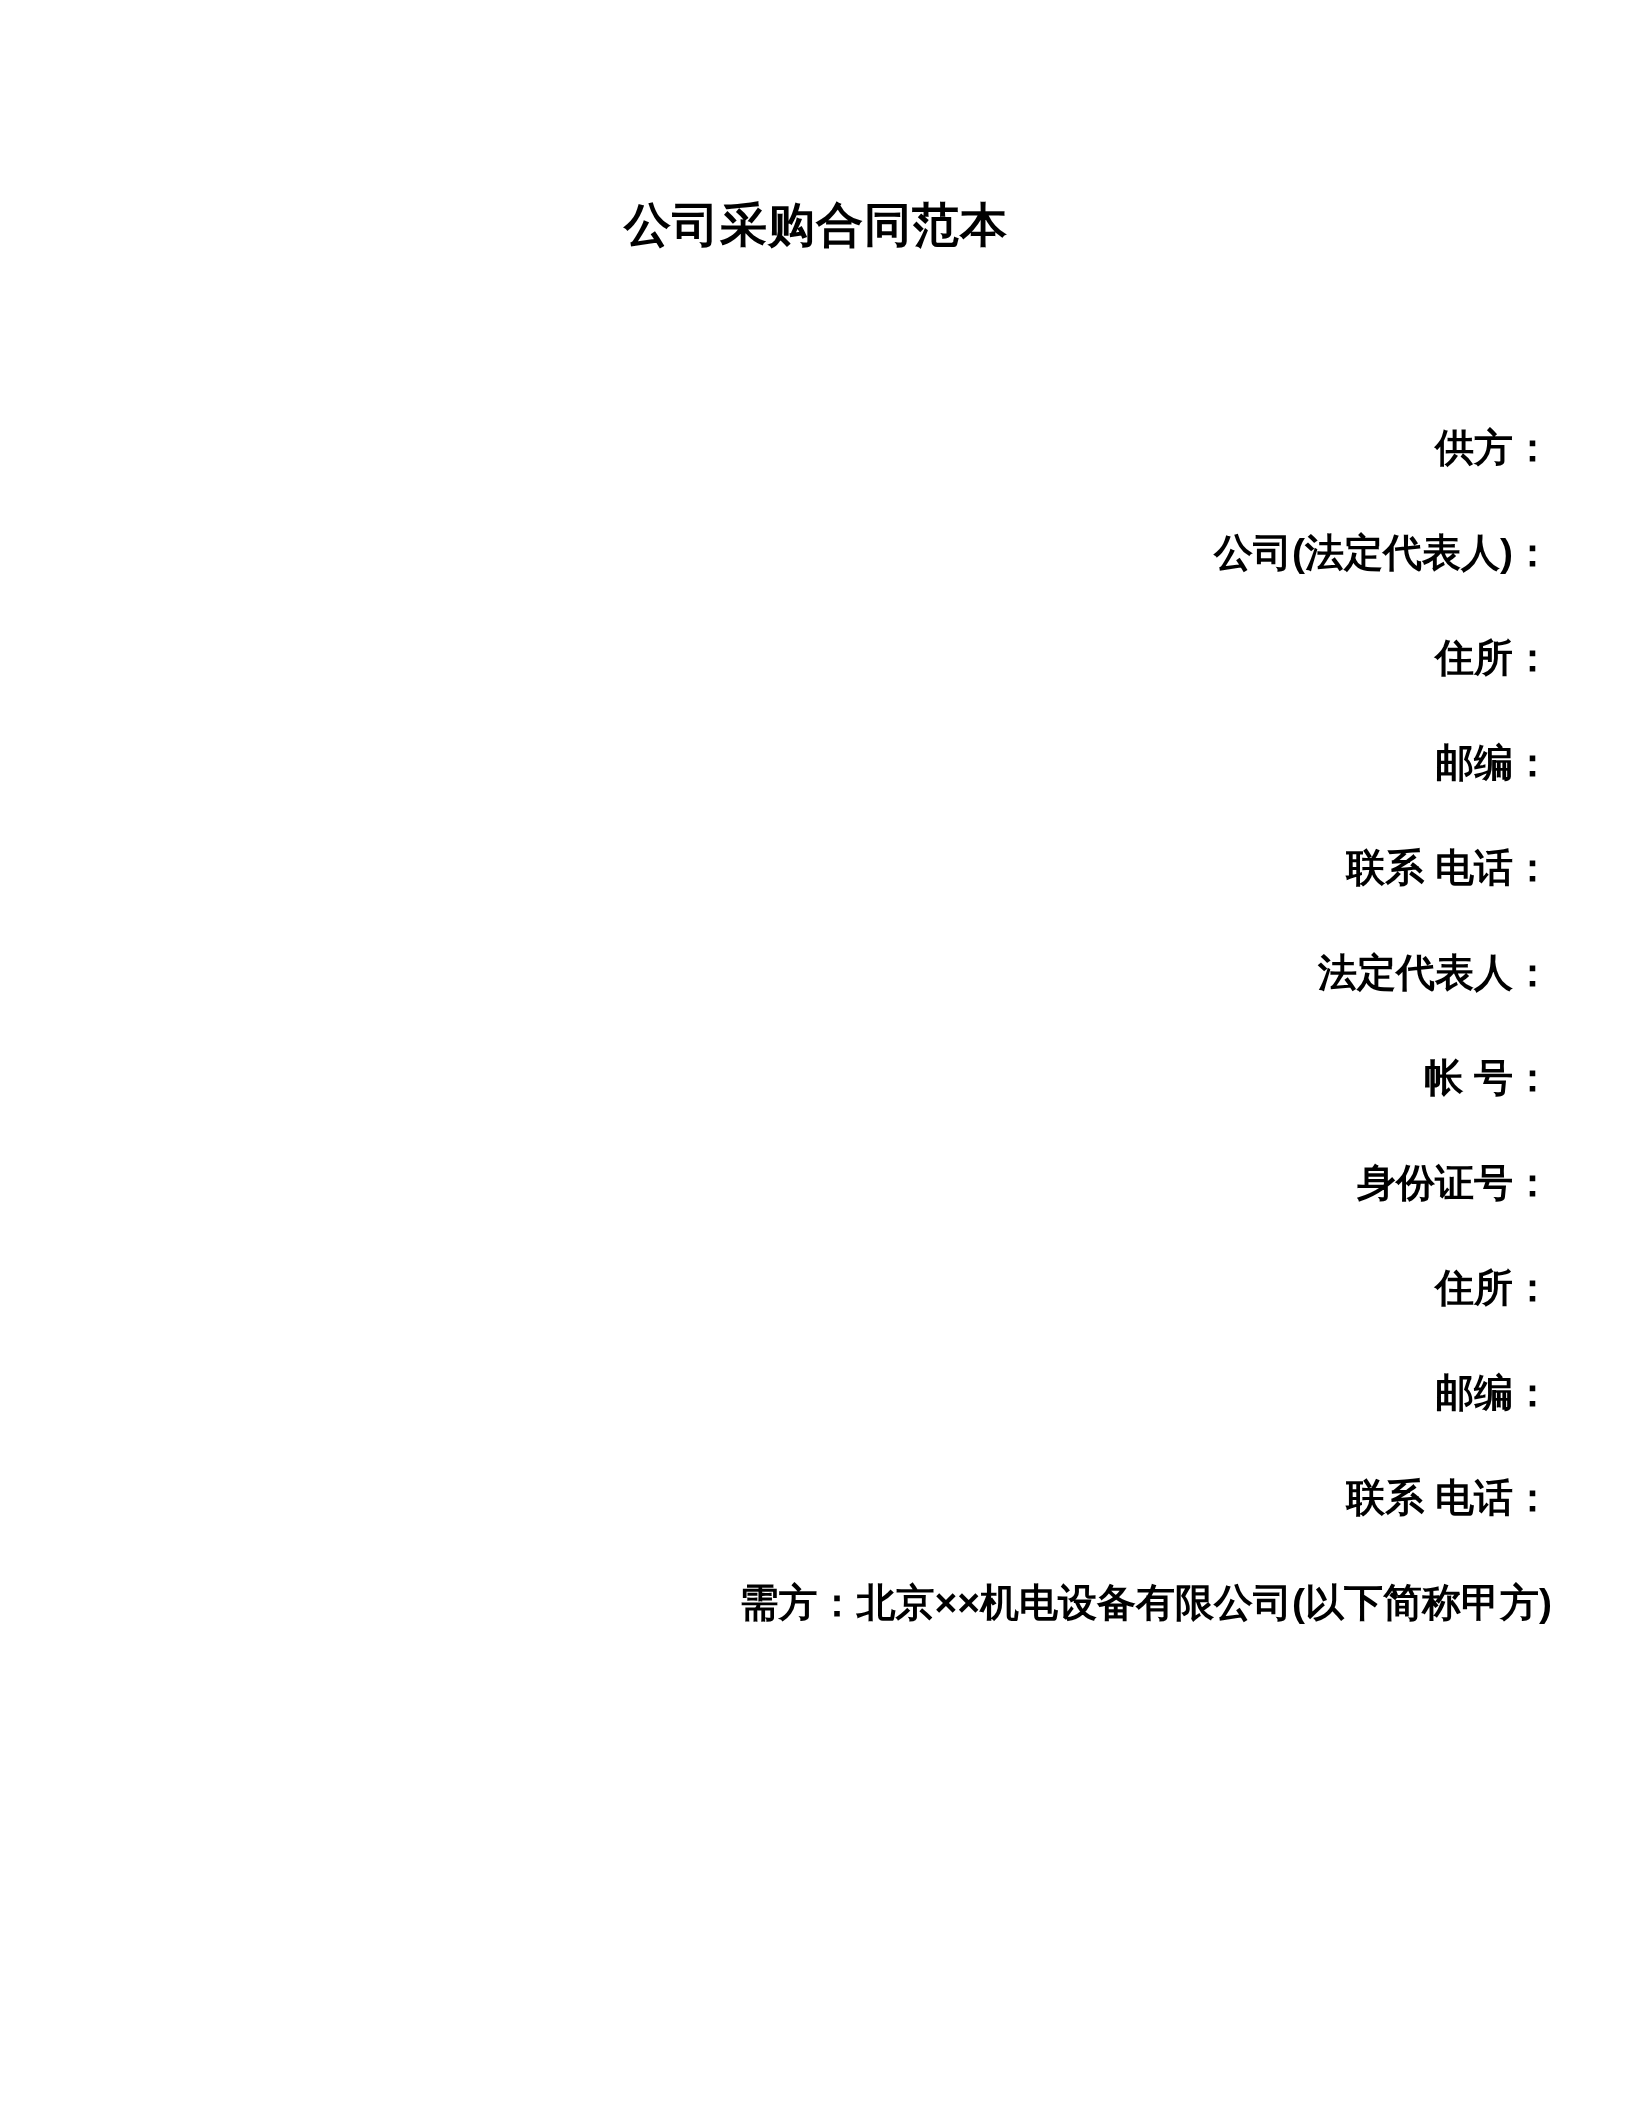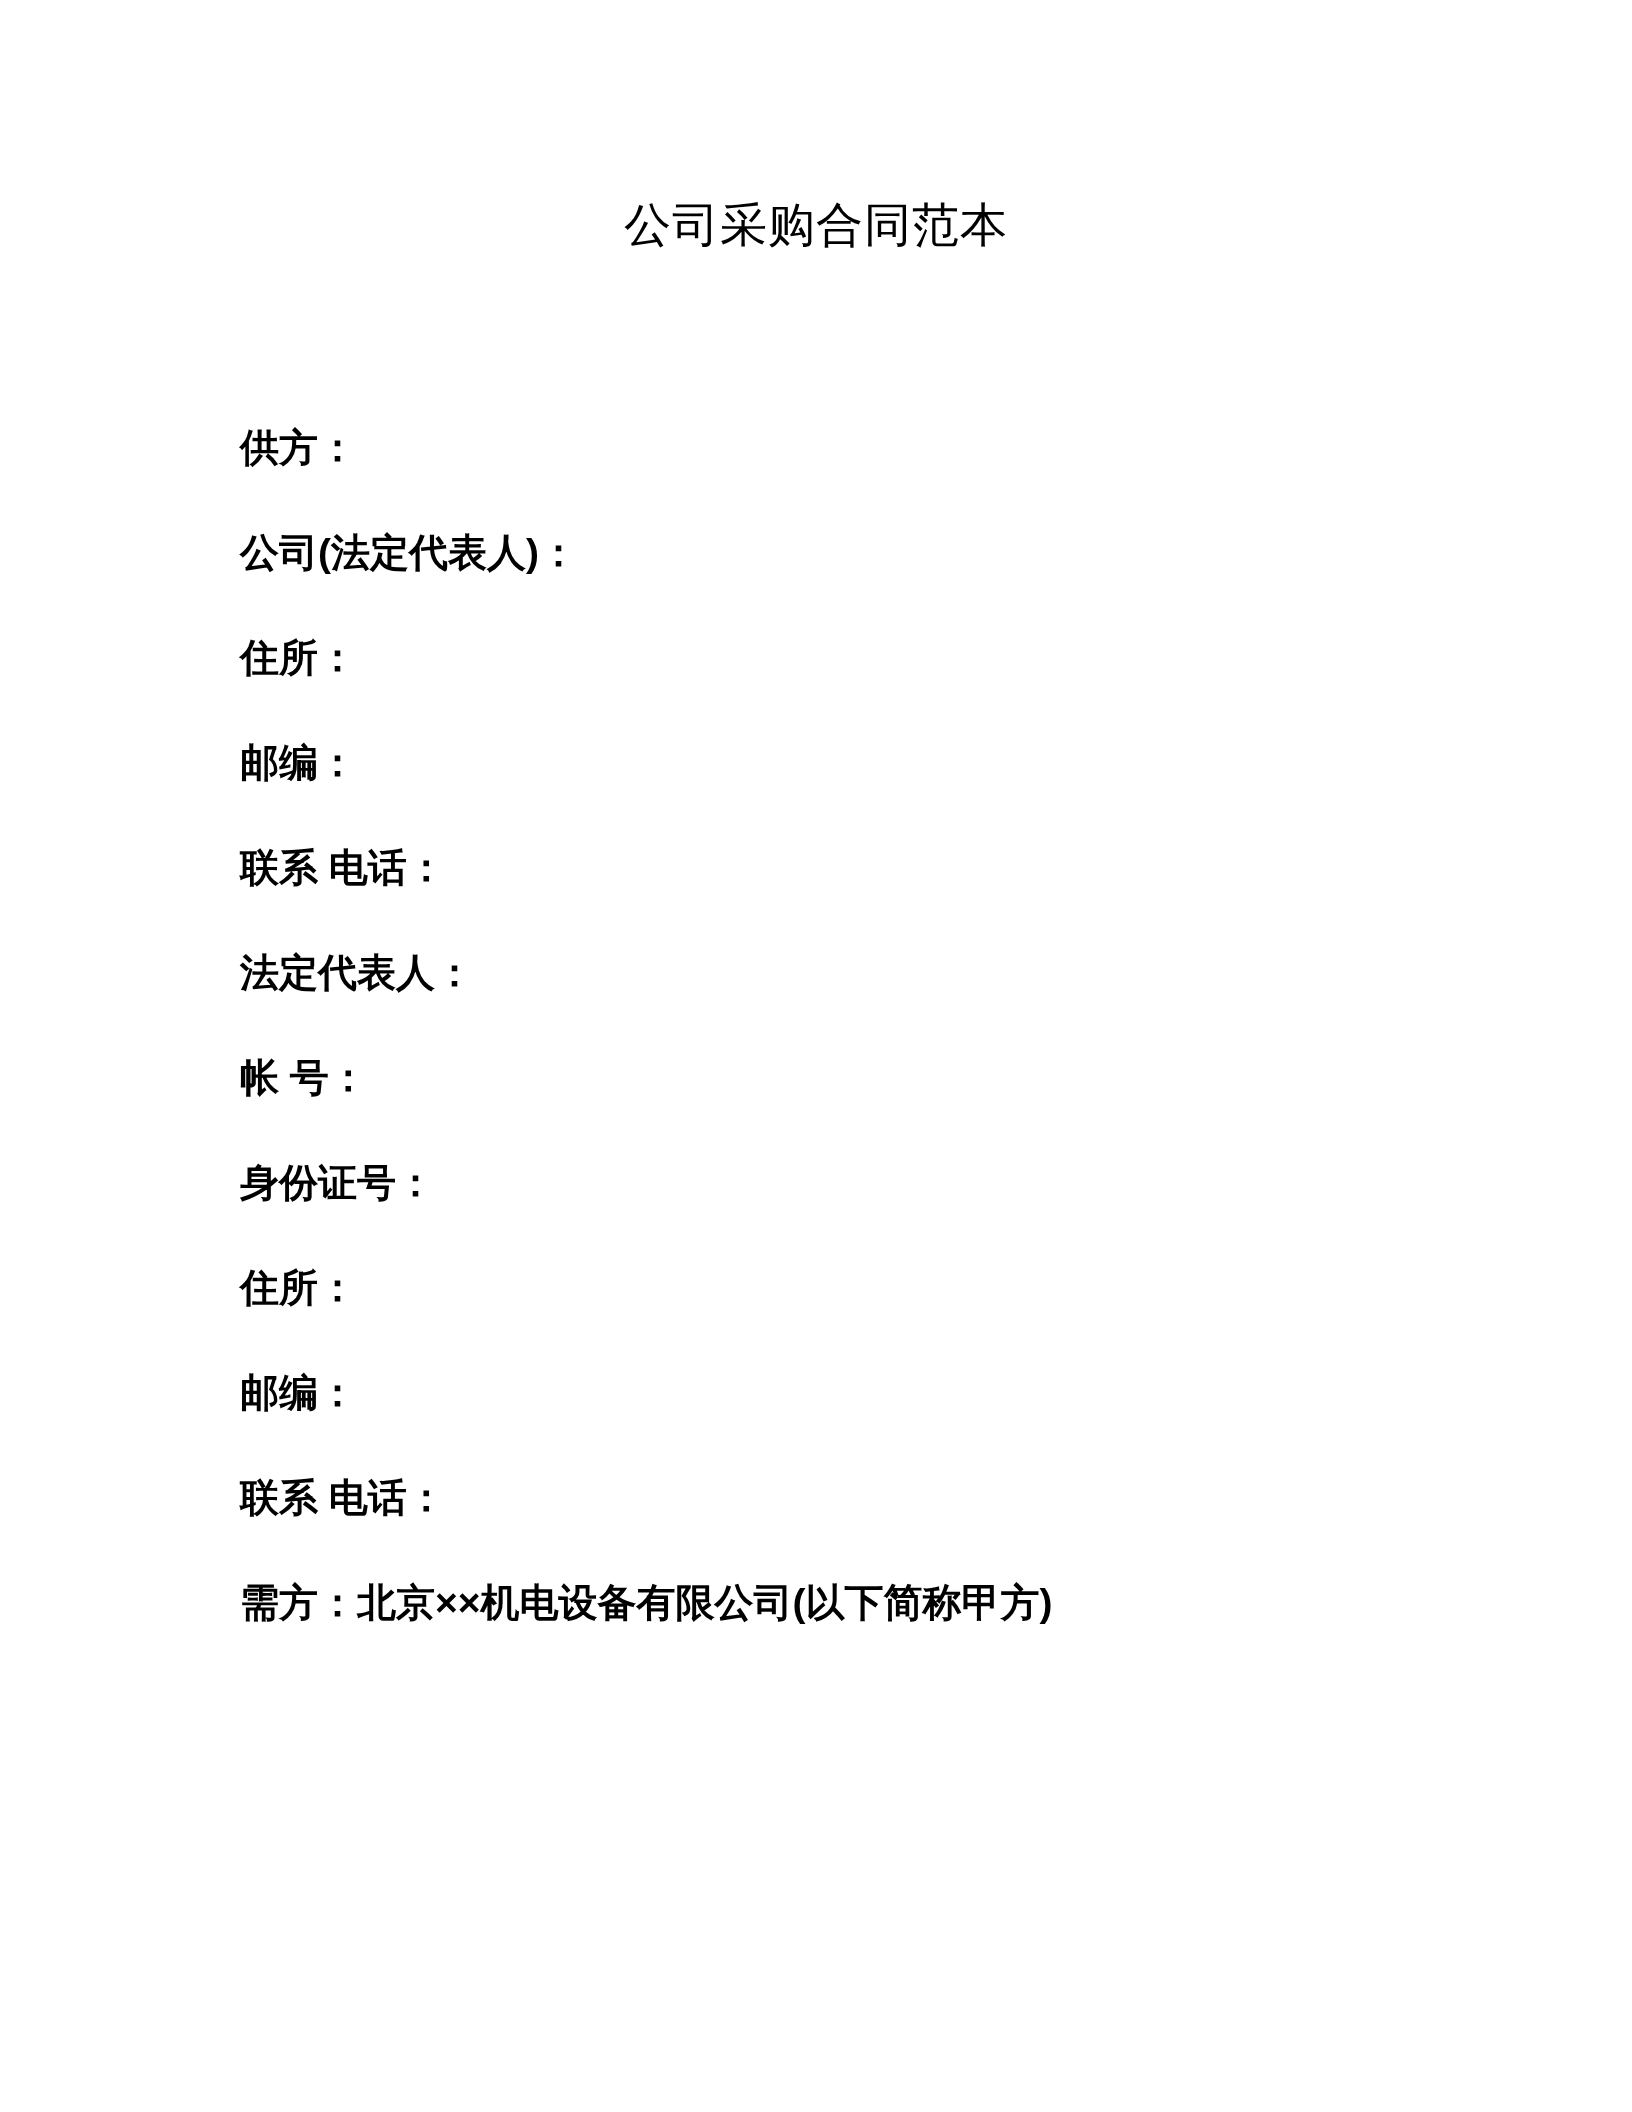--- a/index.html
+++ b/index.html
@@ -21,39 +21,40 @@
     color: var(--text, #000000);
   }
   .doc-title {
     position: absolute;
     top: 197px;
     left: 0;
     width: 100%;
     margin: 0;
     text-align: center;
     font-size: 47px;
-    font-weight: 400;
+    font-weight: 700;
     line-height: 1.2;
     letter-spacing: 1px;
     white-space: pre;
   }
   .doc-lines {
     position: absolute;
     top: 424px;
     left: 240px;
     right: 80px;
   }
   .doc-line {
     margin: 0;
     padding: 0;
     height: 105px;
     font-size: 39px;
     font-weight: 600;
     line-height: 1.25;
     white-space: pre;
+    text-align: right;
   }
 </style>
 </head>
 <body>
 
 <div class="page">
 
   <h1 class="doc-title">公司采购合同范本</h1>
 
   <div class="doc-lines">

